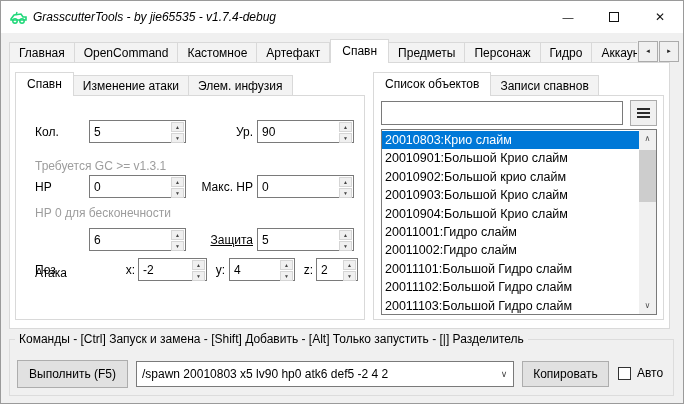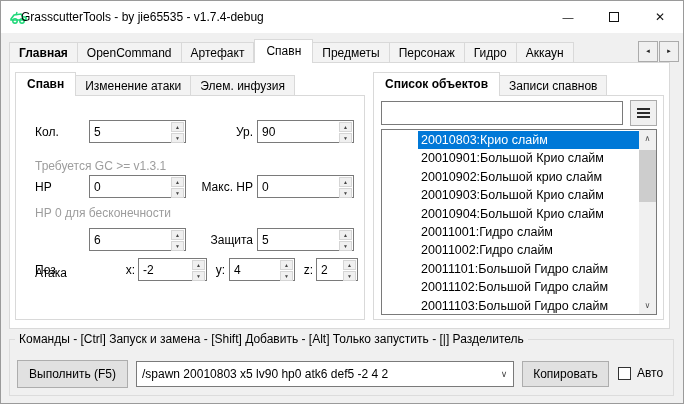--- a/index.html
+++ b/index.html
@@ -5,31 +5,31 @@
   * { box-sizing: border-box; margin: 0; padding: 0; }
   html,body { background:#cfcfcf; }
   body { font-family: "Liberation Sans", sans-serif; font-size: 12px; color:#000; }
   .window {
     position: relative; width: 684px; height: 404px;
     background:#f0f0f0; border:1px solid #9a9a9a; overflow:hidden;
   }
   
   .titlebar { position:absolute; left:0; top:0; width:100%; height:32px; background:#fff; }
   .app-icon { position:absolute; left:9px; top:8px; width:17px; height:16px; }
-  .title-text { position:absolute; left:20px; top:0; line-height:32px; font-size:12px; white-space:nowrap; }
+  .title-text { position:absolute; left:32px; top:0; line-height:32px; font-size:12px; white-space:nowrap;font-style:italic; }
   .winbtn { position:absolute; top:0; width:46px; height:32px; text-align:center; line-height:32px; color:#111; font-size:11px; }
   .winbtn.min { right:92px; }
   .winbtn.max { right:46px; }
   .winbtn.close { right:0; font-size:12px; }
   .max-glyph { display:inline-block; width:10px; height:10px; border:1px solid #111; vertical-align:middle; margin-top:-2px; }
 
   
   .tabstrip { position:absolute; display:flex; align-items:flex-end; white-space:nowrap; overflow:hidden; }
   .tab { height:21px; line-height:20px; padding:0 9px; background:#f3f3f3; border:1px solid #d9d9d9; border-left:none; flex:0 0 auto; }
-  .tab:first-child { border-left:1px solid #d9d9d9;font-weight:bold; }
+  .tab:first-child { border-left:1px solid #d9d9d9; }
   .tab.selected { height:24px; line-height:23px; background:#fff; border:1px solid #d9d9d9; border-bottom:none; padding:0 11px; position:relative; z-index:6; }
   .maintabs { left:8px; top:38px; width:628px; height:24px; }
   .tabscroll { position:absolute; top:40px; width:20px; height:21px; background:#f0f0f0; border:1px solid #ababab; text-align:center; line-height:19px; font-size:6px; color:#222; }
   .tabscroll.left { left:637px; }
   .tabscroll.right { left:658px; }
   .page { position:absolute; background:#fff; border:1px solid #d9d9d9; }
   .mainpage { left:8px; top:61px; width:661px; height:267px; }
   .lefttabs { left:14px; top:71px; width:350px; height:24px; }
   .leftpage { left:14px; top:94px; width:350px; height:225px; z-index:1; }
   .righttabs { left:372px; top:71px; width:291px; height:24px; }
@@ -43,21 +43,21 @@
   .spin input { flex:1 1 auto; min-width:0; border:none; outline:none; font:12px "Liberation Sans", sans-serif; padding:0 0 0 4px; background:transparent; }
   .spin-btns { flex:0 0 15px; display:flex; flex-direction:column; padding:1px; gap:1px; background:#fff; }
   .spin-b { flex:1; background:#f0f0f0; border:1px solid #d5d5d5; font-size:5px; line-height:8px; text-align:center; color:#444; }
 
   
   .searchbox { position:absolute; left:380px; top:100px; width:242px; height:24px; background:#fff; border:1px solid #7a7a7a; z-index:2; }
   .searchbox input { width:100%; height:100%; border:none; outline:none; font:12px "Liberation Sans", sans-serif; padding:0 4px; background:transparent; }
   .menubtn { position:absolute; left:629px; top:99px; width:27px; height:26px; background:#f0f0f0; border:1px solid #ababab; z-index:2; display:flex; align-items:center; justify-content:center; }
   .menu-lines { width:13px; height:2px; background:#2b2b2b; box-shadow:0 -4px 0 #2b2b2b, 0 4px 0 #2b2b2b; }
   .listbox { position:absolute; left:380px; top:128px; width:276px; height:186px; background:#fff; border:1px solid #7a7a7a; z-index:2; overflow:hidden; }
-  .list-items { position:absolute; left:0; top:1px; right:17px;margin-left:36px; }
+  .list-items { position:absolute; left:0; top:1px; right:17px; }
   .list-item { height:18.4px; line-height:18.4px; padding-left:3px; font-size:12.5px; white-space:nowrap; overflow:hidden; }
   .list-item.selected { background:#0078d7; color:#fff; }
   .vscroll { position:absolute; right:0; top:0; width:17px; height:100%; background:#f0f0f0; }
   .vs-arrow { position:absolute; left:0; width:17px; height:17px; text-align:center; font-size:8px; line-height:17px; color:#505050; }
   .vs-arrow.up { top:0; }
   .vs-arrow.down { bottom:0; }
   .vs-thumb { position:absolute; left:0; top:20px; width:17px; height:52px; background:#cdcdcd; }
 
   
   .groupbox { position:absolute; left:8px; top:338px; width:665px; height:57px; border:1px solid #dcdcdc; }
@@ -86,20 +86,21 @@
     <div class="title-text">GrasscutterTools  - by jie65535  - v1.7.4-debug</div>
     <div class="winbtn min"><span>—</span></div>
     <div class="winbtn max"><span class="max-glyph"></span></div>
     <div class="winbtn close"><span>✕</span></div>
   </div>
 
   <div class="tabstrip maintabs">
 
   <div class="tab">Главная</div>
       <div class="tab">OpenCommand</div>
+      <div class="tab">Кастомное</div>
       <div class="tab">Артефакт</div>
       <div class="tab selected">Спавн</div>
       <div class="tab">Предметы</div>
       <div class="tab">Персонаж</div>
       <div class="tab">Гидро</div>
       <div class="tab">Аккаун</div>
     </div>
   <div class="tabscroll left"><span>◄</span></div>
   <div class="tabscroll right"><span>►</span></div>
 
@@ -152,21 +153,21 @@
   <div class="note" style="left:34px; top:205px;">НР 0 для бесконечности</div>
 
   <div class="lbl" style="left:34px; top:232px;margin-top:33px;">Атака</div>
   <div class="spin" style="left:88px; top:227px; width:97px;">
     <input value="6" style="">
     <div class="spin-btns">
       <div class="spin-b">▲</div>
       <div class="spin-b">▼</div>
     </div>
   </div>
-  <div class="lbl r" style="left:190px; top:232px; width:62px;">Защита</div>
+  <div class="lbl r" style="left:190px; top:232px; width:62px;text-decoration:underline;">Защита</div>
   <div class="spin" style="left:256px; top:227px; width:97px;">
     <input value="5" style="">
     <div class="spin-btns">
       <div class="spin-b">▲</div>
       <div class="spin-b">▼</div>
     </div>
   </div>
 
   <div class="lbl" style="left:34px; top:262px;">Поз</div>
   <div class="lbl r" style="left:108px; top:262px; width:26px;">x:</div>

